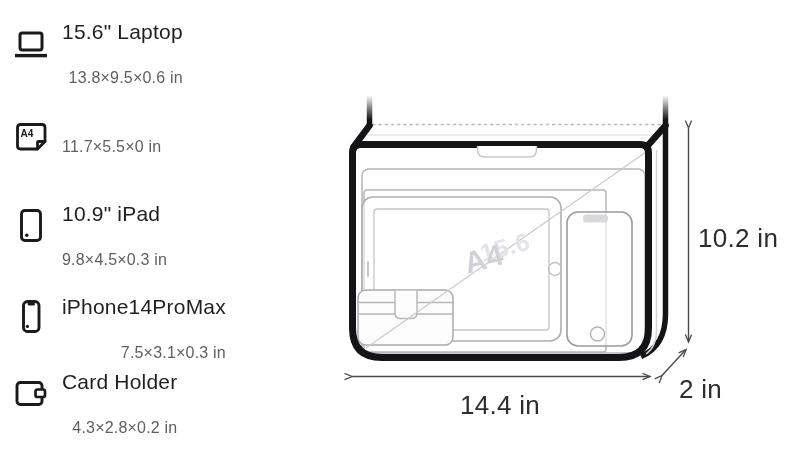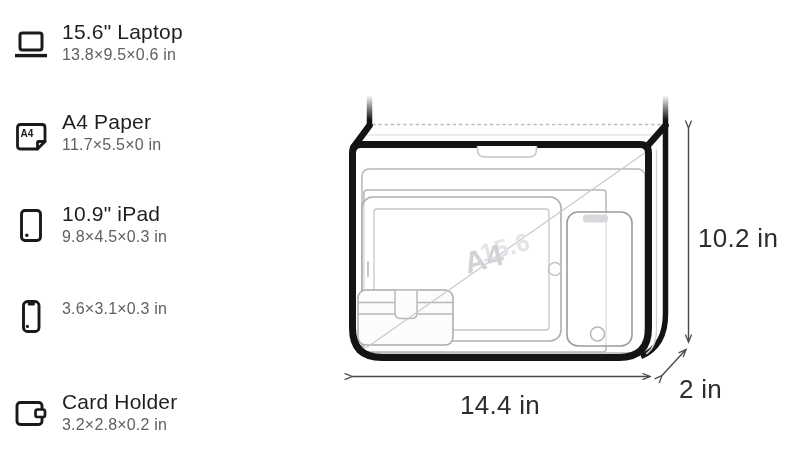--- a/index.html
+++ b/index.html
@@ -5,21 +5,21 @@
   html,body{margin:0;padding:0;}
   body{
     width:800px;height:455px;background:#ffffff;position:relative;overflow:hidden;
     font-family:"Liberation Sans", sans-serif;
   }
   .stage{position:absolute;inset:0;}
   .legend-row{position:absolute;left:8px;display:flex;align-items:flex-start;}
   .legend-icon{position:relative;width:46px;flex:0 0 46px;display:flex;justify-content:center;}
   .legend-text{padding-left:8px;}
   .item-name{font-size:21px;color:#1f1f22;line-height:21px;letter-spacing:0.2px;}
-  .item-dims{font-size:16px;color:#5f5f64;line-height:16px;margin-top:5px;letter-spacing:0.2px;}
+  .item-dims{font-size:16px;color:#5f5f64;line-height:16px;margin-top:28px;letter-spacing:0.2px;text-align:right;}
   .diagram-svg{position:absolute;left:0;top:0;}
   .dim-label{font-size:26px;fill:#2d2d30;letter-spacing:0.3px;}
   .wm{font-weight:bold;letter-spacing:0.5px;}
 </style>
 </head>
 <body>
 
 <div class="stage">
 
   <div class="legend">
@@ -39,21 +39,20 @@
 
     <div class="legend-row" style="top:111px">
       <span class="legend-icon" style="top:11px">
         <svg width="36" height="30" viewBox="0 0 36 30" fill="none">
           <path d="M4.5,5.5 Q4.5,2.5 7.5,2.5 L29,2.5 Q32,2.5 32,5.5 L32,19.5 L25.5,19.5 Q24.5,19.5 24.5,20.5 L24.5,27 L7.5,27 Q4.5,27 4.5,24 Z" stroke="#1a1a1d" stroke-width="2.8" stroke-linejoin="round"></path>
           <path d="M32,19.5 L24.5,27" stroke="#1a1a1d" stroke-width="2.8" stroke-linecap="round"></path>
           <text x="7.5" y="15" font-size="10" font-weight="bold" fill="#1a1a1d">A4</text>
         </svg>
       </span>
       <div class="legend-text">
-        <div class="item-name">A4 Paper</div>
         <div class="item-dims">11.7×5.5×0 in</div>
       </div>
     </div>
 
     <div class="legend-row" style="top:203px">
       <span class="legend-icon" style="top:4px">
         <svg width="36" height="38" viewBox="0 0 36 38" fill="none">
           <rect x="8.5" y="3.5" width="19" height="30" rx="3.5" stroke="#1a1a1d" stroke-width="2.9"></rect>
           <circle cx="13.8" cy="28.2" r="1.7" fill="#1a1a1d"></circle>
         </svg>
@@ -66,34 +65,35 @@
 
     <div class="legend-row" style="top:296px">
       <span class="legend-icon" style="top:2px">
         <svg width="36" height="38" viewBox="0 0 36 38" fill="none">
           <rect x="10.5" y="3.5" width="15.5" height="30" rx="4" stroke="#1a1a1d" stroke-width="2.9"></rect>
           <rect x="14.6" y="4.8" width="7.4" height="2.6" rx="1.3" fill="#1a1a1d"></rect>
           <circle cx="14.4" cy="28.4" r="1.6" fill="#1a1a1d"></circle>
         </svg>
       </span>
       <div class="legend-text">
-        <div class="item-dims">3.6×3.1×0.3 in</div>
+        <div class="item-name">iPhone14ProMax</div>
+        <div class="item-dims">7.5×3.1×0.3 in</div>
       </div>
     </div>
 
-    <div class="legend-row" style="top:391px">
+    <div class="legend-row" style="top:371px">
       <span class="legend-icon" style="top:7px">
         <svg width="38" height="32" viewBox="0 0 38 32" fill="none">
           <rect x="5" y="4.5" width="25" height="22" rx="3.2" stroke="#1a1a1d" stroke-width="2.9"></rect>
           <rect x="23.5" y="11.5" width="9.5" height="7.5" rx="2" fill="#ffffff" stroke="#1a1a1d" stroke-width="2.7"></rect>
         </svg>
       </span>
       <div class="legend-text">
         <div class="item-name">Card Holder</div>
-        <div class="item-dims">3.2×2.8×0.2 in</div>
+        <div class="item-dims">4.3×2.8×0.2 in</div>
       </div>
     </div>
 
   </div>
 
   <svg class="diagram-svg" width="800" height="455" viewBox="0 0 800 455">
     <defs>
       <linearGradient id="fadeStub" x1="0" y1="95" x2="0" y2="128" gradientUnits="userSpaceOnUse">
         <stop offset="0" stop-color="#141417" stop-opacity="0"></stop>
         <stop offset="0.75" stop-color="#141417" stop-opacity="1"></stop>

